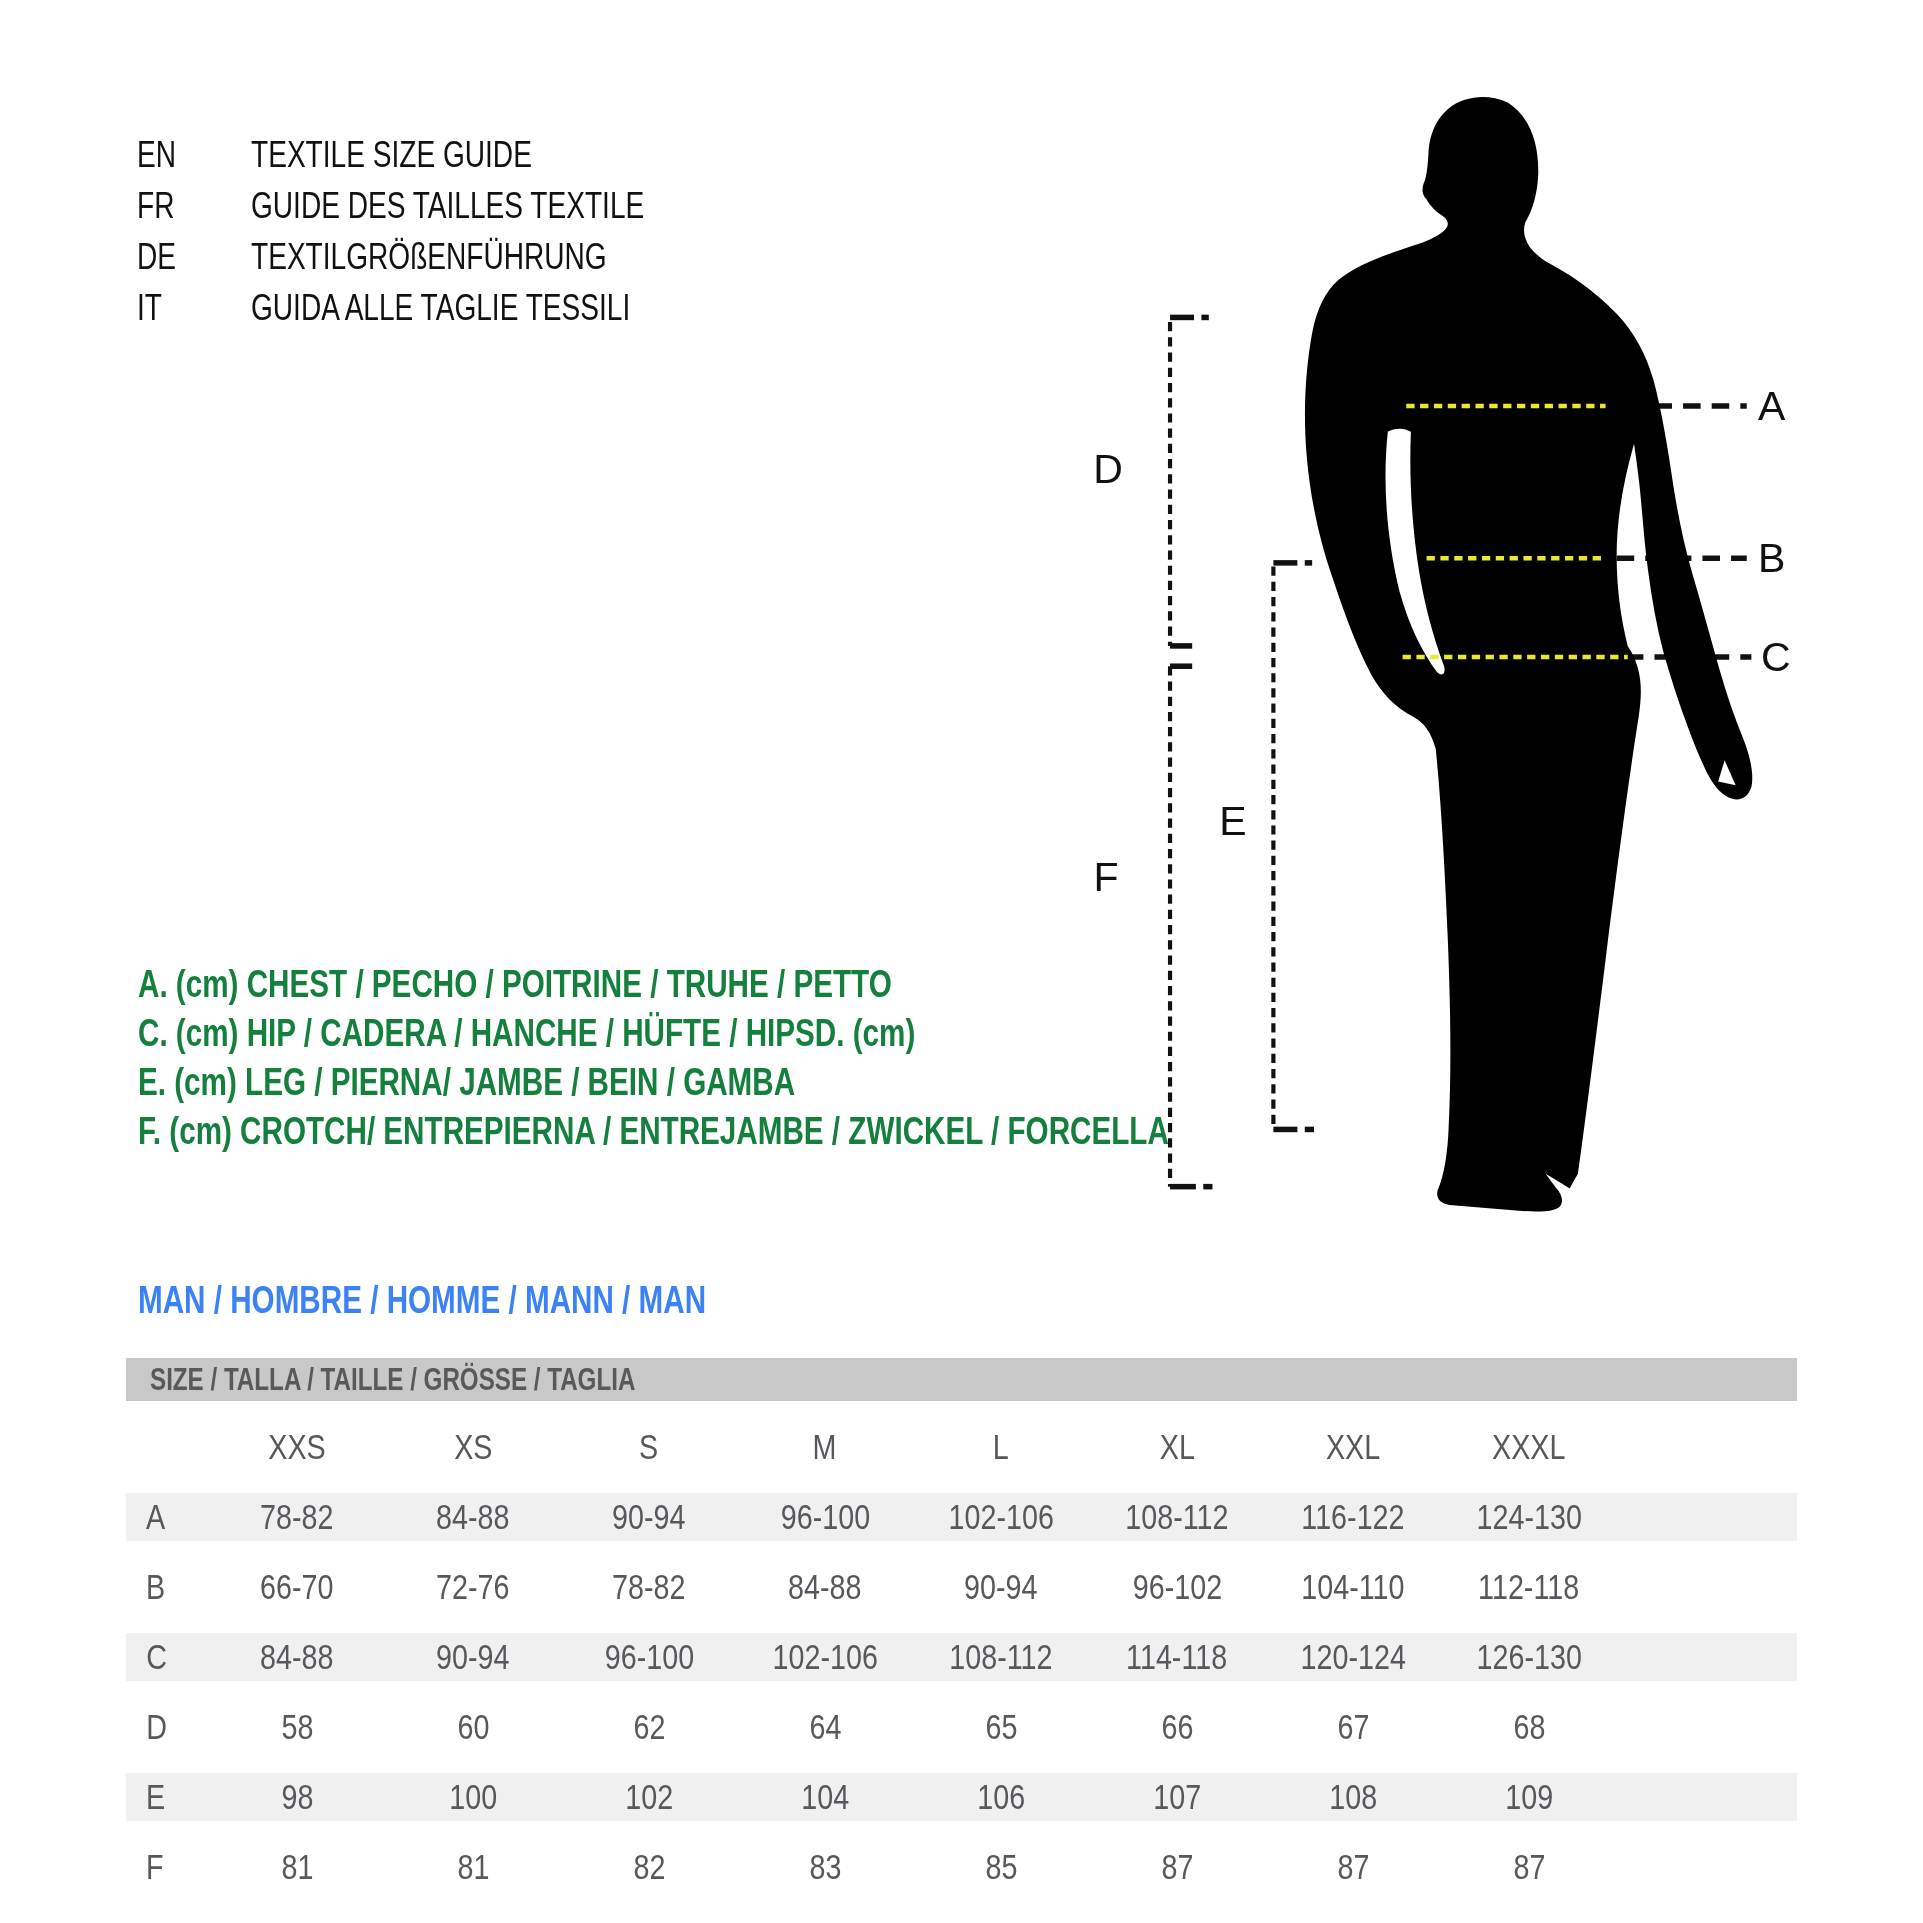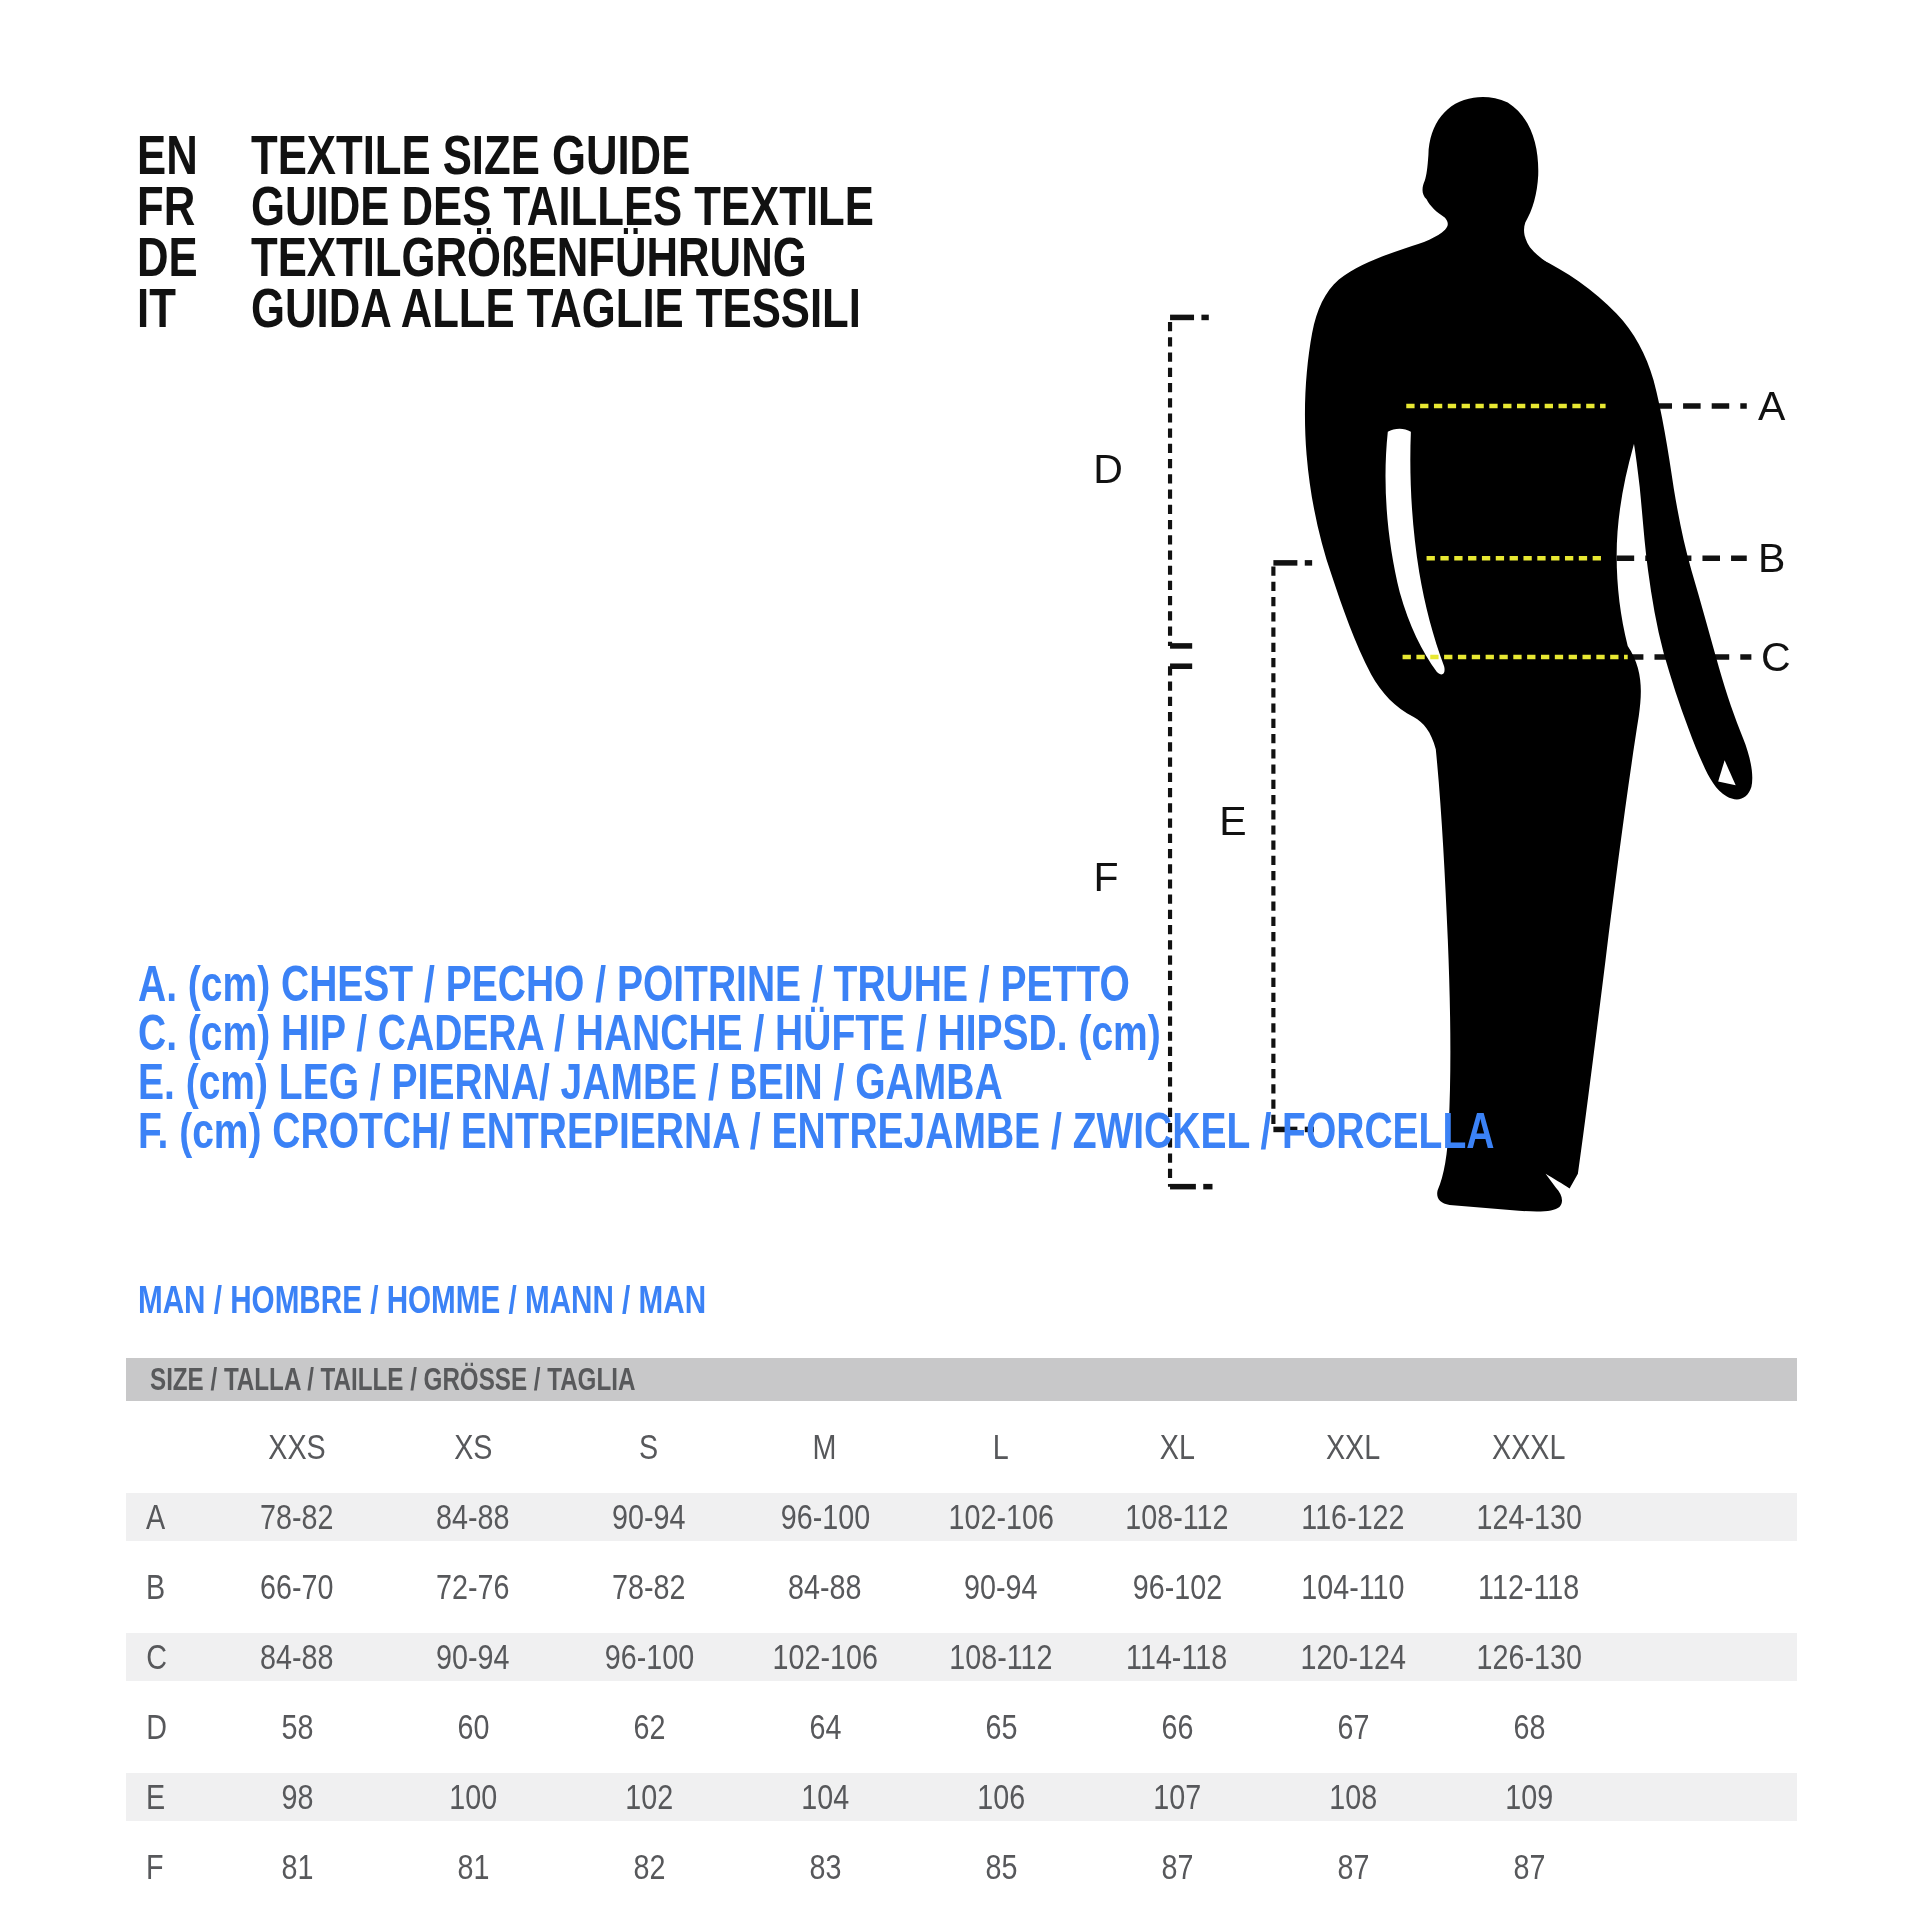--- a/index.html
+++ b/index.html
@@ -3,26 +3,26 @@
 <meta charset="utf-8">
 <style>
   html,body{margin:0;padding:0;background:#fff;}
   .page{position:relative;width:1923px;height:1923px;background:#ffffff;overflow:hidden;
         font-family:"Liberation Sans","DejaVu Sans",sans-serif;color:#111;}
   .abs{position:absolute;}
   .cond{display:inline-block;transform:scaleX(0.78);transform-origin:0 50%;white-space:nowrap;}
   .condC{display:inline-block;transform:scaleX(0.82);transform-origin:50% 50%;white-space:nowrap;}
 
   
-  .titles{left:137px;top:129px;font-size:56px;font-weight:700;line-height:51px;color:#111;}
+  .titles{left:137px;top:129px;font-size:36px;font-weight:400;line-height:51px;color:#111;}
   .title-row{display:flex;}
   .title-code{width:114px;flex:0 0 114px;}
 
   
-  .legend{left:138px;top:960px;font-size:50px;font-weight:600;line-height:49px;color:#3b82f6;}
+  .legend{left:138px;top:960px;font-size:38px;font-weight:600;line-height:49px;color:#15803d;}
   .category-line{left:138px;top:1279px;font-size:38px;font-weight:600;color:#3b82f6;}
 
   
   .fig-label{font-size:41px;font-weight:500;color:#111;}
   .fig-label.side{transform:translate(0,-50%);}
   .fig-label.ctr{transform:translate(-50%,-50%);}
 
   
   .size-table{left:126px;top:1358px;width:1671px;}
   .st-header{height:43px;background:#c8c8c9;display:flex;align-items:center;

